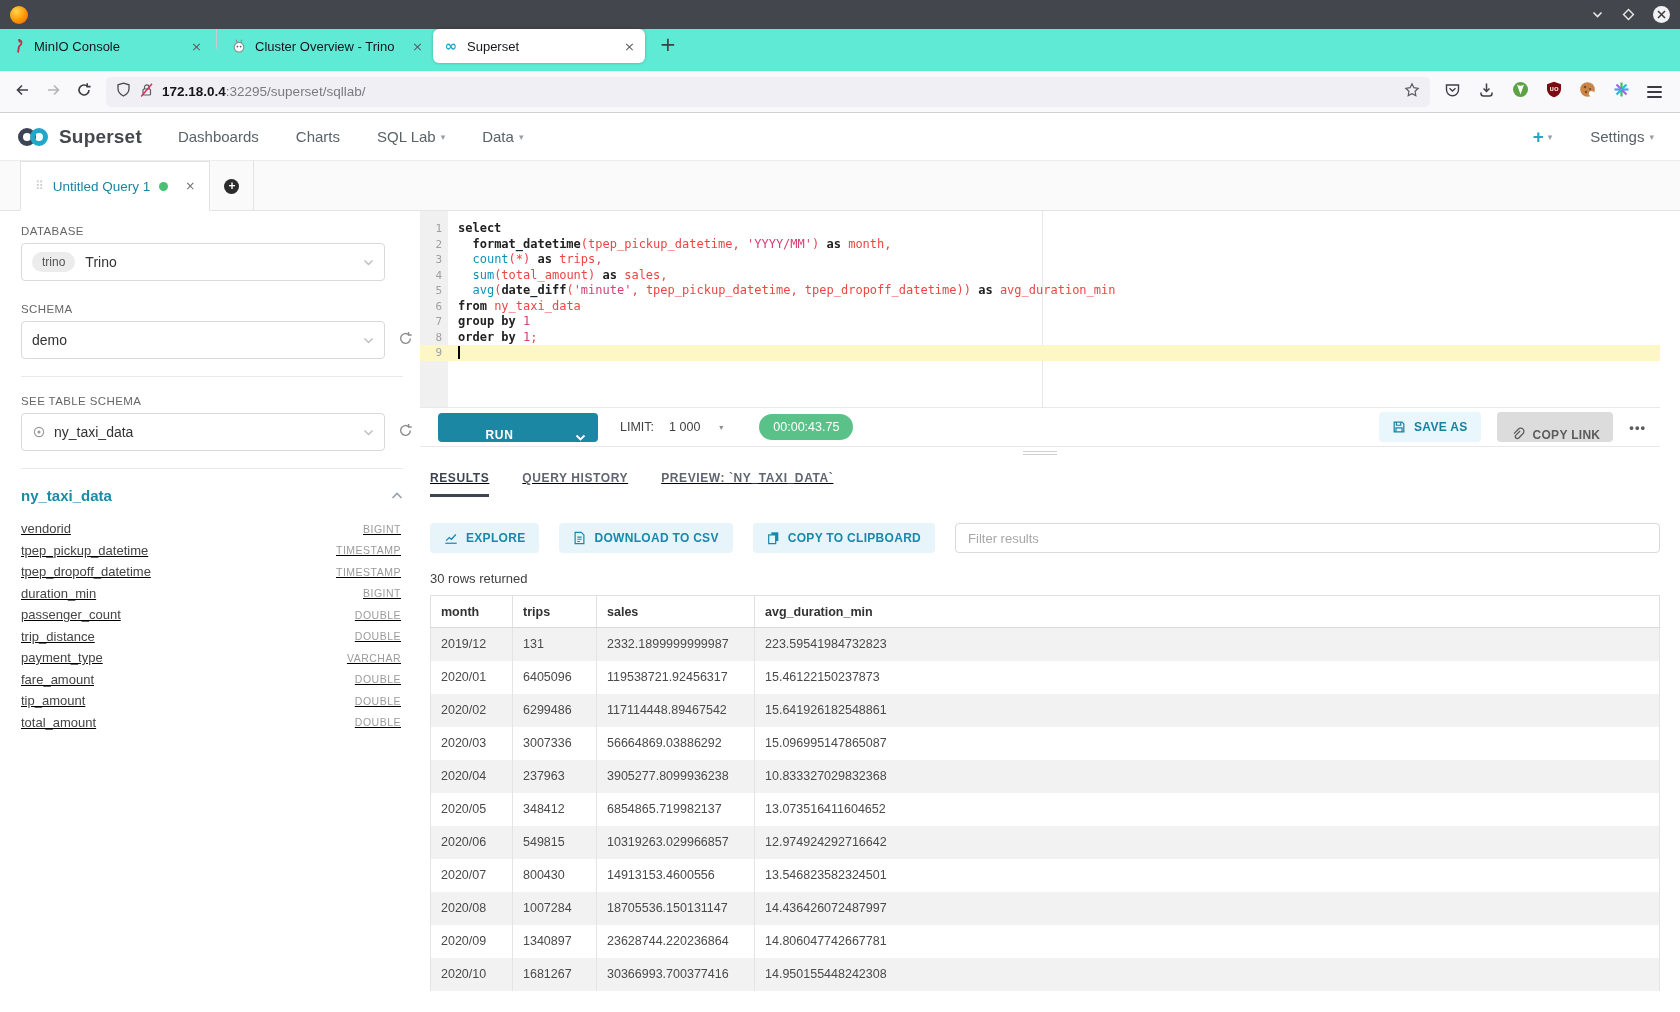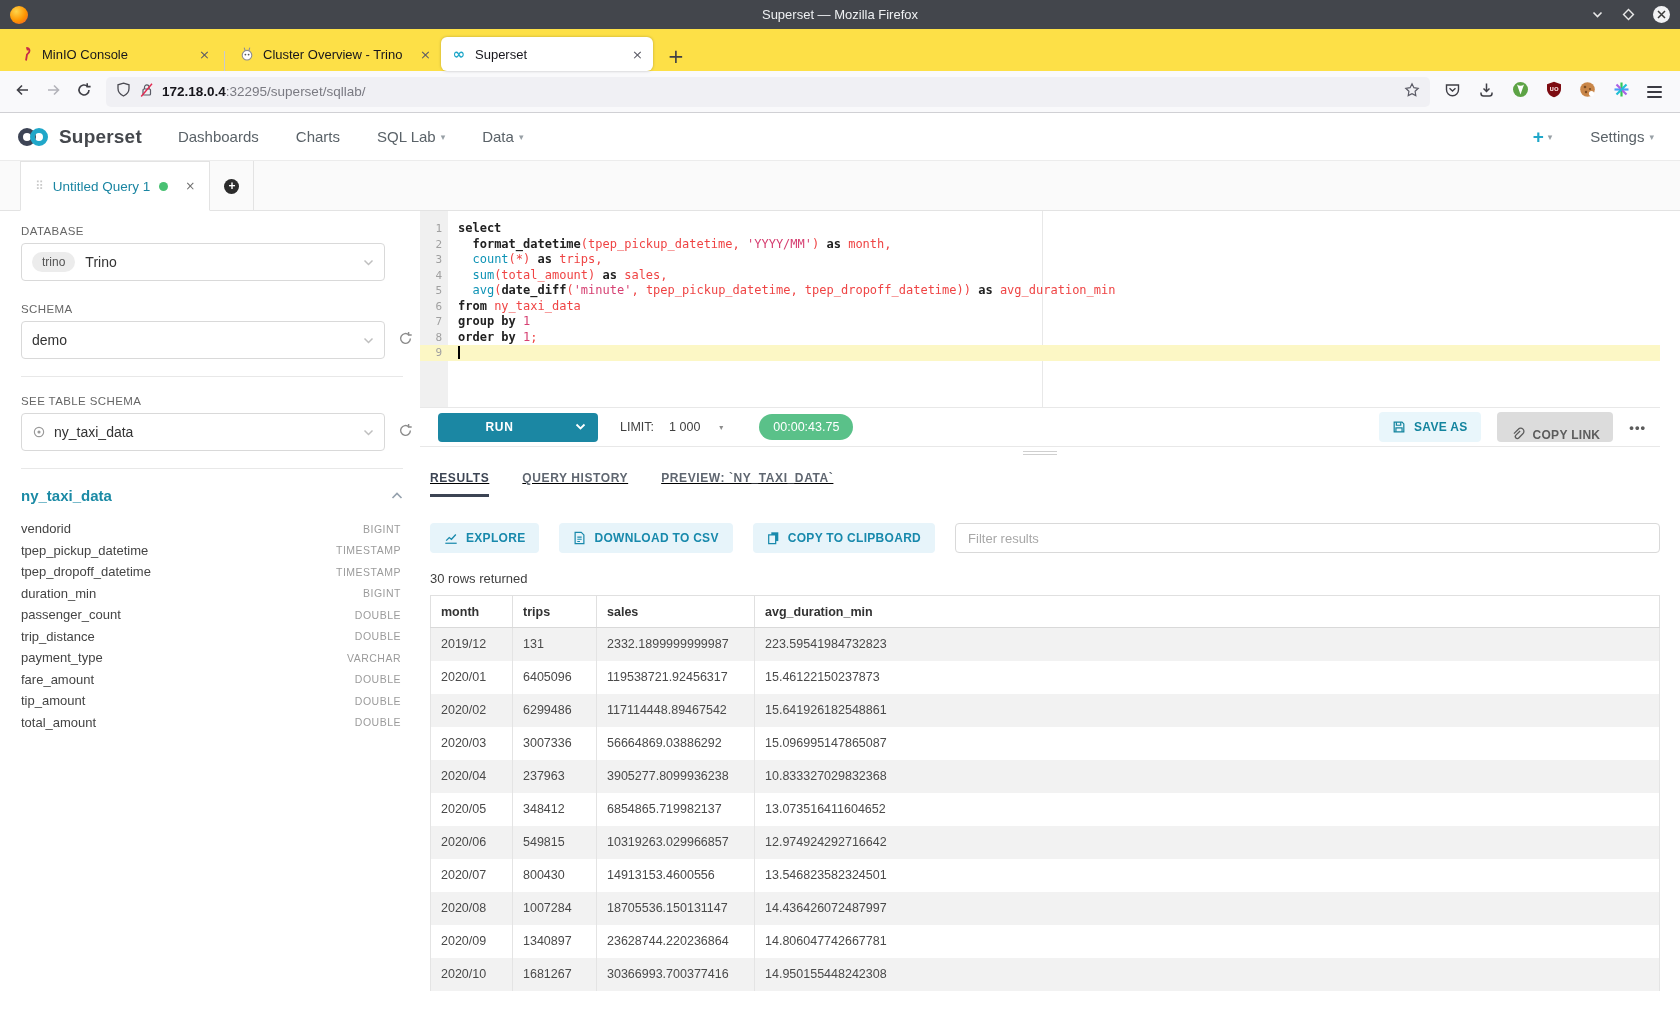--- a/index.html
+++ b/index.html
@@ -11,21 +11,21 @@
   
   .titlebar { height:29px; background:#43464c; display:flex; align-items:center; padding:0 10px; position:relative; }
   .ff-logo { width:18px; height:18px; border-radius:50%;
              background:radial-gradient(circle at 35% 30%, #ffd54a 0%, #ff9500 55%, #e8543a 100%); }
   .win-title { position:absolute; left:0; right:0; text-align:center; color:#eef0f2; font-size:13px; }
   .win-controls { margin-left:auto; display:flex; align-items:center; gap:18px; z-index:1; }
   .win-controls svg { display:block; }
   .close-circle { width:17px; height:17px; border-radius:50%; background:#f2f2f4; display:flex; align-items:center; justify-content:center; }
 
   
-  .tabstrip { height:42px; background:#fde047; display:flex; align-items:flex-end; padding:0 8px; }
+  .tabstrip { height:42px; background:#5eead4; display:flex; align-items:flex-start; padding:0 0; }
   .btab { width:212px; height:34px; display:flex; align-items:center; gap:8px; padding:0 10px; border-radius:6px; position:relative; }
   .btab .btab-title { flex:1; font-size:13px; color:#17161c; white-space:nowrap; overflow:hidden; }
   .btab .btab-close { color:#5b5b66; font-size:13px; line-height:1; }
   .btab.active { background:#fff; box-shadow:0 0 3px rgba(0,0,0,.25); }
   .tab-sep { width:1px; height:20px; background:#c9c9d0; margin:0 4px; }
   .newtab-btn { width:30px; height:30px; display:flex; align-items:center; justify-content:center;
                 font-size:20px; color:#3f3f46; margin-left:8px; }
   .favicon { width:16px; height:16px; display:flex; align-items:center; justify-content:center; flex:none; }
   .superset-fav { color:#20a7c9; font-weight:bold; font-size:15px; }
 
@@ -70,21 +70,21 @@
   .sel { width:364px; height:38px; border:1px solid #d9d9d9; border-radius:4px; display:flex; align-items:center; padding:0 10px; background:#fff; }
   .sel .pill { background:#ececec; border-radius:11px; padding:3px 10px; font-size:12px; color:#555; }
   .sel .sel-val { font-size:14px; color:#333; margin-left:10px; }
   .sel .sel-val.noml { margin-left:8px; }
   .sel .chev { margin-left:auto; }
   .mt22 { margin-top:22px; } .mt18 { margin-top:18px; }
   .divider { width:382px; height:1px; background:#e8e8e8; margin-top:17px; }
   .panel-head { width:382px; margin-top:18px; display:flex; align-items:center; }
   .panel-title { color:#1b8aa5; font-size:15px; font-weight:bold; }
   .panel-head svg { margin-left:auto; }
-  .cols-list { width:380px; margin-top:14px; }
+  .cols-list { width:380px; margin-top:14px;text-decoration:underline; }
   .col-row { height:21.5px; display:flex; align-items:center; }
   .col-name { font-size:13px; color:#444; }
   .col-type { margin-left:auto; font-size:10.5px; color:#9b9b9b; letter-spacing:.5px; }
 
   
   .epane { flex:1; margin-right:20px; display:flex; flex-direction:column; }
   .editor { position:relative; height:196px; overflow:hidden; background:#fff; }
   .gutter-bg { position:absolute; left:0; top:0; bottom:0; width:28px; background:#f0f0f0; }
   .print-margin { position:absolute; left:622px; top:0; bottom:0; width:1px; background:#e8e8e8; }
   .lines { position:relative; padding-top:10px; }
@@ -93,21 +93,21 @@
   .code-row .ct { padding-left:10px; white-space:pre; position:relative; }
   .code-row.active { background:#fcf7c5; }
   .cursor { display:inline-block; width:1.5px; height:13px; background:#000; vertical-align:middle; }
   .tk-kw, .tk-kwf { font-weight:bold; color:#222;margin-top:32px; }
   .tk-fn { color:#0e93b5; }
   .tk-str, .tk-num { color:#d64072;margin-top:36px; }
   .tk-pl { color:#ef4444; }
 
   
   .runbar { height:40px; border-top:1px solid #e8e8e8; border-bottom:1px solid #e8e8e8; display:flex; align-items:center; padding:0 14px 0 18px; }
-  .runbtn { width:160px; height:29px; background:#1b87a3; border-radius:4px; display:flex; align-items:center; color:#fff; }
+  .runbtn { width:160px; height:29px; background:#1b87a3; border-radius:4px; display:flex; align-items:flex-end; color:#fff; }
   .runbtn .run-main { flex:1; display:flex; align-items:center; justify-content:center; font-size:12px; font-weight:bold; letter-spacing:.6px; }
   .runbtn .run-sep { width:1px; background:rgba(255,255,255,.45); margin:5px 0; }
   .runbtn .run-caret { width:36px; display:flex; align-items:center; justify-content:center; }
   .limit { margin-left:22px; font-size:12.5px; color:#404040; display:flex; align-items:center; gap:15px; }
   .limit .caret { font-size:8px; color:#8c8c8c; margin-left:4px; }
   .timer { margin-left:36px; height:26px; border-radius:14px; background:#5ac189; color:#fff; font-size:12.5px;
            display:flex; align-items:center; padding:0 14px; }
   .right-actions { margin-left:auto; display:flex; align-items:center; gap:16px; }
   .btn-light { height:30px; border-radius:4px; display:flex; align-items:center; gap:8px; padding:0 13px;
                font-size:12px; font-weight:bold; letter-spacing:.3px; }
@@ -141,21 +141,20 @@
   .rtable tbody tr:nth-child(odd) { background:#f2f2f2; }
   .c-month { width:82px; } .c-trips { width:84px; } .c-sales { width:158px; }
 </style>
 </head>
 <body>
 
 <div class="screen">
 
   <div class="titlebar">
     <div class="ff-logo"></div>
-    <div class="win-title">Superset — Mozilla Firefox</div>
     <div class="win-controls">
       <span>
           <svg width="13" height="13" viewBox="0 0 13 13">
             <path d="M2.5 4.5l4 4 4-4" stroke="#e8e8e8" stroke-width="1.6" fill="none"></path>
           </svg>
         </span>
       <span>
           <svg width="13" height="13" viewBox="0 0 13 13">
             <rect x="3" y="3" width="7" height="7" transform="rotate(45 6.5 6.5)" stroke="#e8e8e8" stroke-width="1.4" fill="none"></rect>
           </svg>

